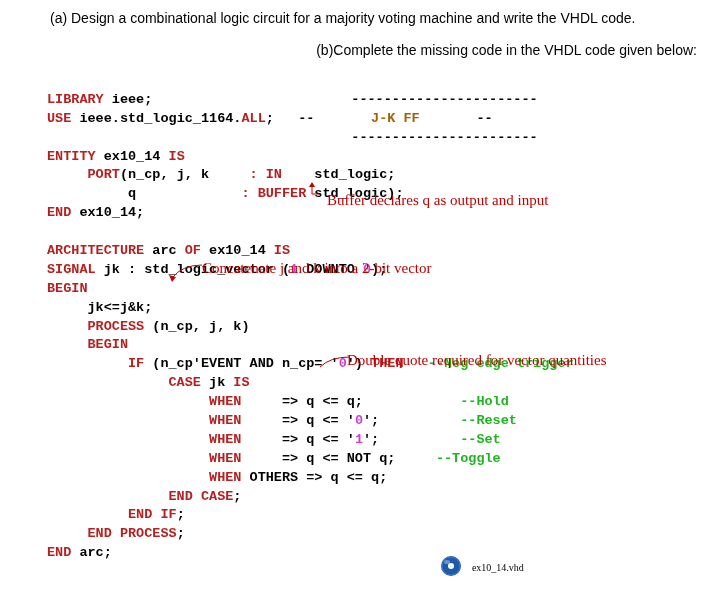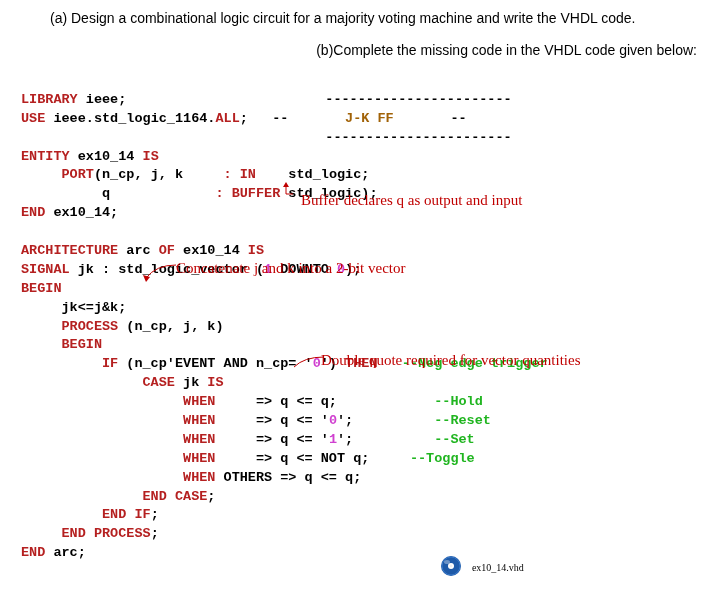--- a/index.html
+++ b/index.html
@@ -15,21 +15,21 @@
     }
     .question { margin-bottom: 16px; padding-left: 30px; }
     .question-b { margin-bottom: 14px; padding-left: 8px; text-align: right; }
     .code-block {
       font-family: 'Courier New', monospace;
       font-size: 13.5px;
       font-weight: bold;
       line-height: 1.4;
       white-space: pre;
       position: relative;
-      margin-left: 1px;
+      margin-left: 27px;
     }
     .kw-red { color: #b52020; }
     .kw-blue { color: #a16207; }
     .txt-black { color: #000; }
     .num-pink { color: #d040d0; }
     .cmt-green { color: #20b520; }
     .anno {
       font-family: 'Times New Roman', serif;
       font-weight: normal;
       font-size: 15px;

